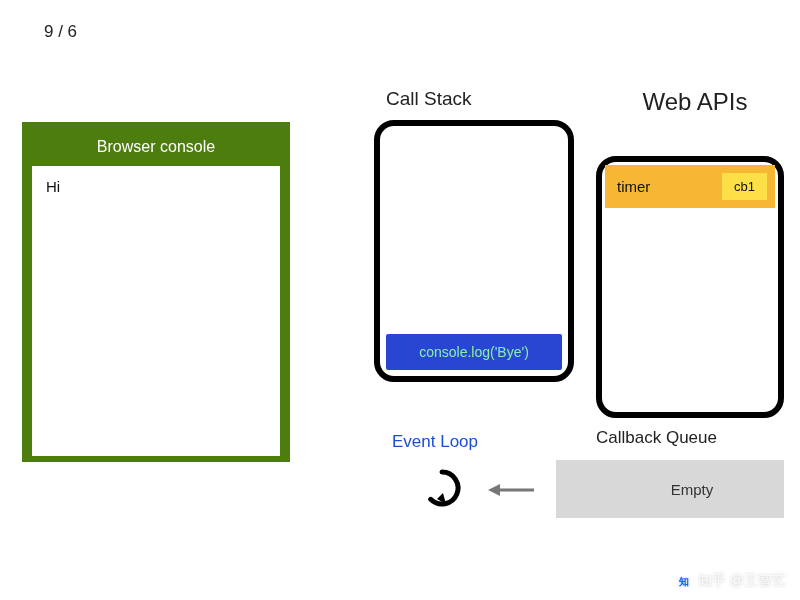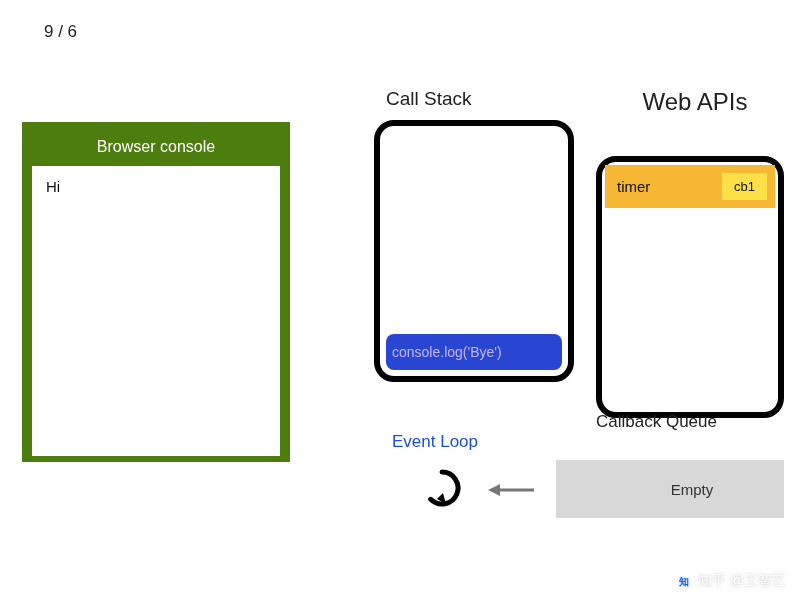--- a/index.html
+++ b/index.html
@@ -63,25 +63,25 @@
       border: 6px solid #000;
       border-radius: 20px;
       background: #fff;
       padding: 6px;
       display: flex;
       flex-direction: column;
       justify-content: flex-end;
     }
     .stack-frame {
       background: #2946d2;
-      color: #c4b5fd;
+      color: #86efac;
       font-size: 14px;
-      text-align: left;
+      text-align: center;
       padding: 10px 6px;
-      border-radius: 8px;
+      border-radius: 2px;
     }
     .webapi-title {
       position: absolute;
       top: 88px;
       left: 610px;
       width: 170px;
       text-align: center;
       font-size: 24px;
       color: #222;
     }
@@ -131,21 +131,21 @@
     }
     .arrow-left {
       position: absolute;
       top: 480px;
       left: 486px;
       width: 50px;
       height: 20px;
     }
     .queue-title {
       position: absolute;
-      top: 412px;
+      top: 428px;
       left: 596px;
       font-size: 17px;
       color: #222;
     }
     .queue-box {
       position: absolute;
       top: 460px;
       left: 556px;
       width: 228px;
       height: 58px;

